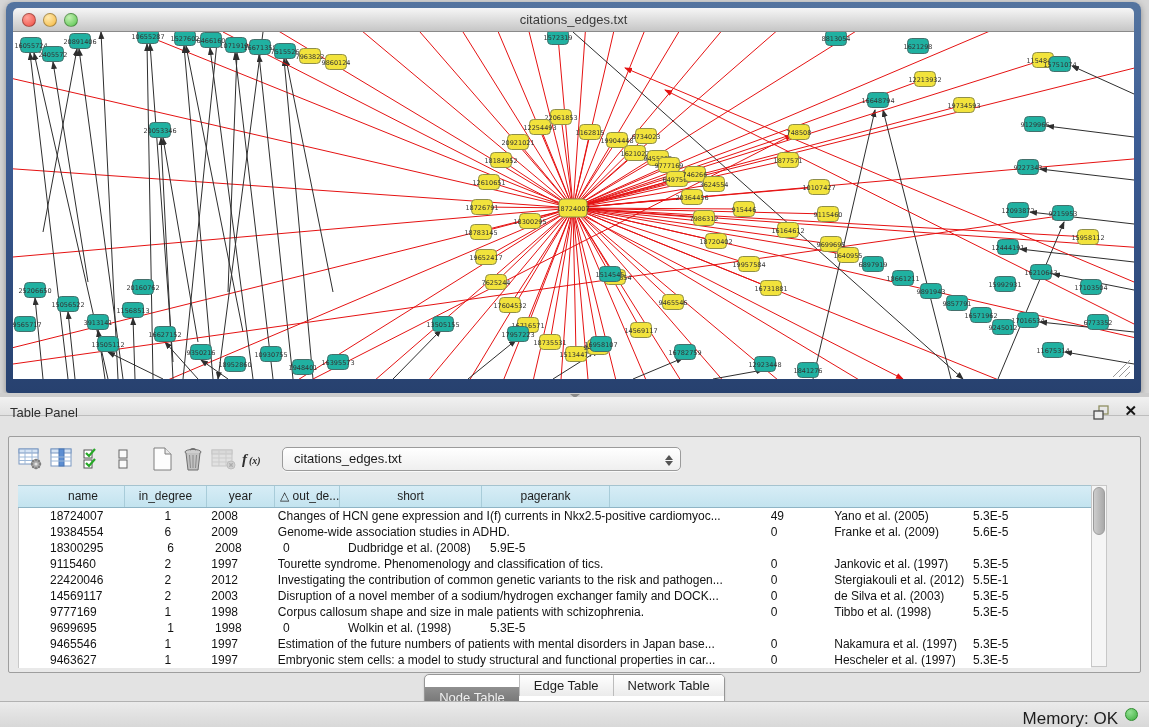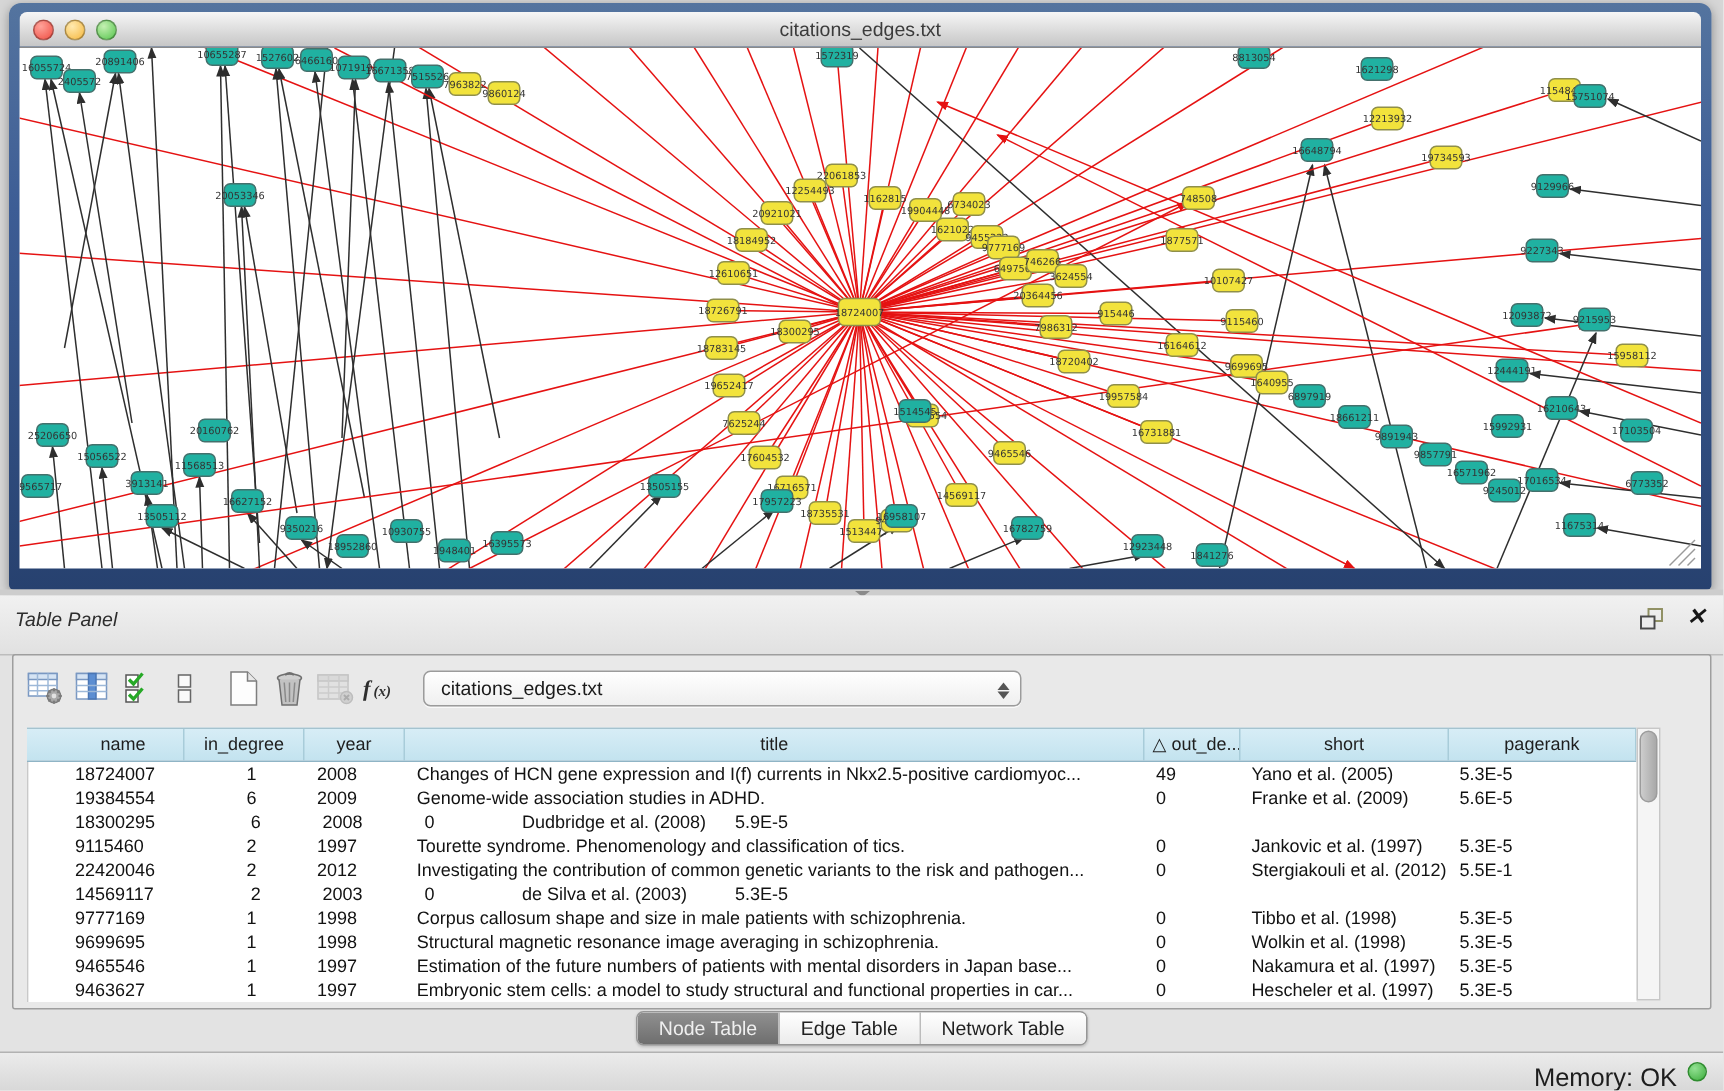--- a/index.html
+++ b/index.html
@@ -28,22 +28,22 @@
   .nt{fill:#20b1a1;stroke:#44706c;stroke-width:1;}
   .nl{font-size:6.5px;fill:#333;text-anchor:middle;font-family:"DejaVu Sans",sans-serif;}
 
   
   .split{position:absolute;left:0;top:393px;width:1149px;height:4px;background:#cdcdcd;}
   .split-handle{position:absolute;left:570px;top:394px;width:0;height:0;
     border-left:5px solid transparent;border-right:5px solid transparent;border-top:4px solid #8a8a8a;}
 
   
   .tp{position:absolute;left:0;top:397px;width:1149px;height:330px;background:#e3e3e3;}
-  .tp-head{position:absolute;top:0;left:0;width:100%;height:40px;
-    background:linear-gradient(#f1f1f1,#e1e1e1);border-bottom:1px solid #bdbdbd;box-sizing:border-box;font-style:italic;}
+  .tp-head{position:absolute;top:0;left:0;width:100%;height:19px;
+    background:linear-gradient(#f1f1f1,#e1e1e1);border-bottom:1px solid #bdbdbd;box-sizing:border-box;}
   .tp-title{position:absolute;left:10px;top:8px;font-size:13px;color:#2d2d2d;}
   .float-btn{position:absolute;right:38px;top:7px;width:20px;height:17px;cursor:default;}
   .close-btn{position:absolute;right:12px;top:5px;font-size:15px;font-weight:bold;color:#161616;}
 
   .box{position:absolute;left:8px;top:39px;width:1131px;height:235px;background:#e9e9e9;
     border:1px solid #9e9e9e;border-radius:2px;box-sizing:content-box;}
   .toolbar{position:absolute;top:5px;left:5px;height:34px;display:flex;align-items:center;}
   .tbtn{width:31px;height:30px;display:flex;align-items:center;justify-content:center;}
   .combo{margin-left:12px;width:386px;height:22px;border:1px solid #9b9b9b;border-radius:5px;
     background:linear-gradient(#ffffff,#efefef);position:relative;font-size:13px;line-height:21px;
@@ -66,21 +66,21 @@
   .vscroll{position:absolute;left:1082px;top:48px;width:16px;height:182px;background:#f5f5f5;
     border:1px solid #c7c7c7;box-sizing:border-box;}
   .vthumb{margin:1px;height:46px;border-radius:7px;border:1px solid #9c9c9c;
     background:linear-gradient(90deg,#cdcdcd,#a9a9a9);}
 
   .tabs{position:absolute;left:0;top:277px;width:100%;display:flex;justify-content:center;}
   .seg{display:flex;border:1px solid #969696;border-radius:5px;overflow:hidden;
     box-shadow:0 1px 2px rgba(0,0,0,.18);background:#fff;}
   .tab{font-size:13px;height:21px;line-height:21px;padding:0 14px;
     background:linear-gradient(#ffffff,#ebebeb);color:#1f1f1f;border-left:1px solid #bcbcbc;}
-  .tab:first-child{border-left:none;}
+  .tab:first-child{border-left:none;margin-top:12px;}
   .tab.active{background:linear-gradient(#909090,#6e6e6e);color:#efefef;}
 
   .status{position:absolute;left:0;top:304px;width:100%;height:26px;
     background:linear-gradient(#ebebeb,#d8d8d8);border-top:1px solid #b2b2b2;box-sizing:border-box;}
   .mem{position:absolute;right:31px;top:7px;font-size:17px;color:#1d1d1d;}
   .dot{position:absolute;right:11px;top:6px;width:13px;height:13px;border-radius:50%;
     background:radial-gradient(circle at 35% 30%,#93e193,#3dad3d);border:1px solid #2f8c2f;box-sizing:border-box;}
 </style>
 </head>
 <body>
@@ -729,21 +729,20 @@
             <div class="tri-dn"></div>
           </div>
         </div>
       </div>
 
       <div class="table">
         <div class="thead">
             <div class="th c0">name</div>
             <div class="th c1">in_degree</div>
             <div class="th c2">year</div>
-            <div class="th c3">title</div>
             <div class="th c4">△ out_de...</div>
             <div class="th c5">short</div>
             <div class="th c6">pagerank</div>
           </div>
         <div class="tbody">
             <div class="tr">
               <div class="td c0">18724007</div>
               <div class="td c1">1</div>
               <div class="td c2">2008</div>
               <div class="td c3">Changes of HCN gene expression and I(f) currents in Nkx2.5-positive cardiomyoc...</div>
@@ -783,38 +782,38 @@
               <div class="td c2">2012</div>
               <div class="td c3">Investigating the contribution of common genetic variants to the risk and pathogen...</div>
               <div class="td c4">0</div>
               <div class="td c5">Stergiakouli et al. (2012)</div>
               <div class="td c6">5.5E-1</div>
             </div>
             <div class="tr">
               <div class="td c0">14569117</div>
               <div class="td c1">2</div>
               <div class="td c2">2003</div>
+              <div class="td c3">Disruption of a novel member of a sodium/hydrogen exchanger family and DOCK...</div>
               <div class="td c4">0</div>
               <div class="td c5">de Silva et al. (2003)</div>
               <div class="td c6">5.3E-5</div>
             </div>
             <div class="tr">
               <div class="td c0">9777169</div>
               <div class="td c1">1</div>
               <div class="td c2">1998</div>
               <div class="td c3">Corpus callosum shape and size in male patients with schizophrenia.</div>
               <div class="td c4">0</div>
               <div class="td c5">Tibbo et al. (1998)</div>
               <div class="td c6">5.3E-5</div>
             </div>
             <div class="tr">
               <div class="td c0">9699695</div>
               <div class="td c1">1</div>
               <div class="td c2">1998</div>
-              <div class="td c3">Structural magnetic resonance image averaging in schizophrenia.</div>
               <div class="td c4">0</div>
               <div class="td c5">Wolkin et al. (1998)</div>
               <div class="td c6">5.3E-5</div>
             </div>
             <div class="tr">
               <div class="td c0">9465546</div>
               <div class="td c1">1</div>
               <div class="td c2">1997</div>
               <div class="td c3">Estimation of the future numbers of patients with mental disorders in Japan base...</div>
               <div class="td c4">0</div>

